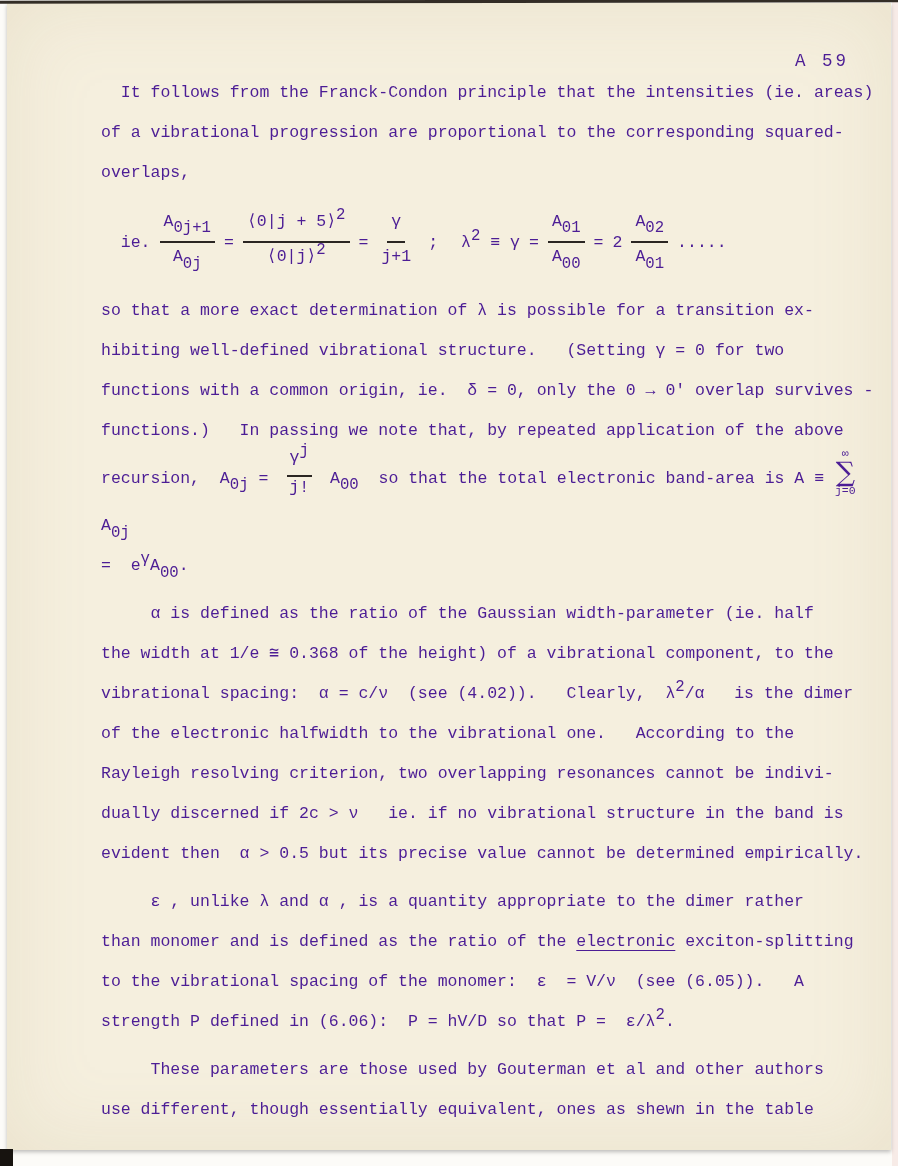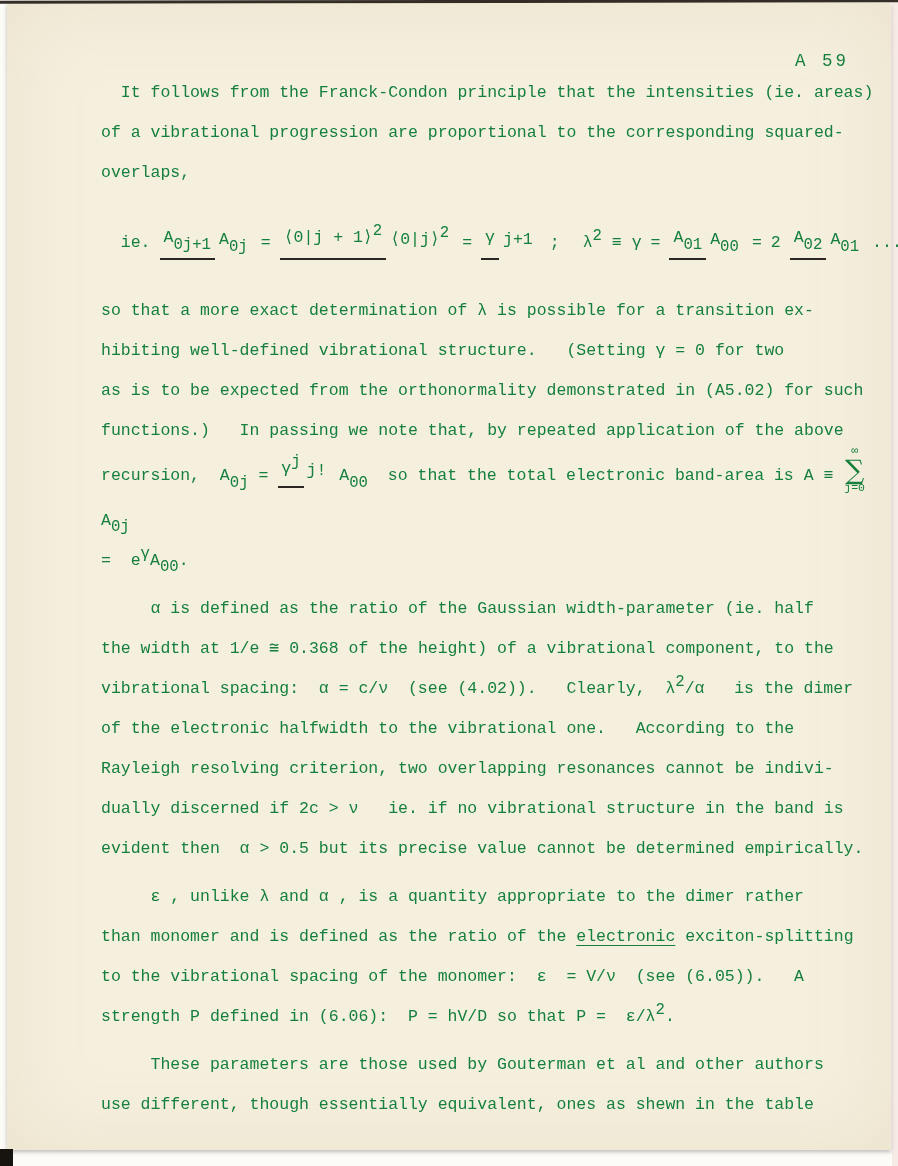--- a/index.html
+++ b/index.html
@@ -22,45 +22,45 @@
   }
   .paper {
     position:absolute; left:7px; top:3px; right:7px; bottom:16px;
     background:#f5efde;
     box-shadow: inset 0 0 80px rgba(190,170,130,0.18), 0 2px 4px rgba(0,0,0,0.25);
     z-index:2;
   }
   .content {
     position:absolute; left:0; top:0; right:0; bottom:0;
     padding:46px 8px 0 94px;
-    color:#15803d; font-size:16.5px;
+    color:#4c1d95; font-size:16.5px;
   }
   .page-label {
     text-align:right; padding-right:34px; font-size:17.5px;
     letter-spacing:3px; line-height:24px; white-space:pre;
   }
   .para { margin:0; }
   .para + .para { margin-top:8px; }
   .line { display:block; line-height:40px; white-space:pre-wrap; }
   .indent1 { padding-left:2ch; }
   .indent2 { padding-left:5ch; }
   .tsub { font-size:0.95em; position:relative; top:0.42em; }
   .tsup { font-size:0.95em; position:relative; top:-0.45em; }
   .u { text-decoration:underline; text-underline-offset:4px; }
   .grp { white-space:pre;text-align:right; }
   
   .equation {
     display:flex; align-items:center; gap:9px;
     padding-left:2ch; margin:8px 0 6px 0;
     line-height:1.3; white-space:pre; height:84px;
   }
-  .frac { display:inline-flex; flex-direction:row; align-items:center; text-align:center; vertical-align:middle;font-family:Liberation Mono, monospace; }
+  .frac { display:inline-flex; flex-direction:column; align-items:center; text-align:center; vertical-align:middle;font-family:Liberation Mono, monospace; }
   .frac .num { display:inline-block; border-bottom:2px solid #2b2622; padding:1px 4px 9px 4px; white-space:pre; }
   .frac .den { display:inline-block; padding:3px 4px 9px 4px; white-space:pre; }
-  .frac.inline { vertical-align:middle; line-height:1.15; margin:0 0; position:relative; top:-2px;align-items:center; }
+  .frac.inline { vertical-align:middle; line-height:1.15; margin:0 8px; position:relative; top:-2px;align-items:center; }
   .frac.inline .num { padding:0 3px 7px 3px; }
   .frac.inline .den { padding:2px 3px 6px 3px; }
   .eq-semi { margin:0 14px 0 4px; }
   .sum {
     display:inline-flex; flex-direction:column; align-items:center;
     vertical-align:middle; line-height:1; margin:0 1px;
     position:relative; top:-6px;
   }
   .sum .sigma { font-size:27px; font-family:"DejaVu Serif",serif; line-height:0.9; }
   .sum .lim { font-size:11.5px; line-height:1.1; }
@@ -82,21 +82,21 @@
       </p>
 
       <div class="equation">
         <span class="grp">ie.</span>
         <span class="frac">
           <span class="num"><span>A</span><span class="tsub">0j+1</span></span>
           <span class="den"><span>A</span><span class="tsub">0j</span></span>
         </span>
         <span class="grp">=</span>
         <span class="frac">
-          <span class="num"><span>⟨0|j + 1⟩</span><span class="tsup">2</span></span>
+          <span class="num"><span>⟨0|j + 5⟩</span><span class="tsup">2</span></span>
           <span class="den"><span>⟨0|j⟩</span><span class="tsup">2</span></span>
         </span>
         <span class="grp">=</span>
         <span class="frac">
           <span class="num">γ</span>
           <span class="den">j+1</span>
         </span>
         <span class="grp eq-semi">;</span>
         <span class="grp"><span>λ</span><span class="tsup">2</span><span> ≡ </span><span>γ</span></span>
         <span class="grp">=</span>
@@ -109,21 +109,21 @@
         <span class="frac">
           <span class="num"><span>A</span><span class="tsub">02</span></span>
           <span class="den"><span>A</span><span class="tsub">01</span></span>
         </span>
         <span class="grp">.....</span>
       </div>
 
       <p class="para">
         <span class="line">so that a more exact determination of λ is possible for a transition ex-</span>
         <span class="line">hibiting well-defined vibrational structure.   (Setting γ = 0 for two</span>
-        <span class="line">as is to be expected from the orthonormality demonstrated in (A5.02) for such</span>
+        <span class="line">functions with a common origin, ie.  δ = 0, only the 0 → 0' overlap survives -</span>
         <span class="line">functions.)   In passing we note that, by repeated application of the above</span>
         <span class="line"><span>recursion,  A</span><span class="tsub">0j</span><span> = </span><span class="frac inline"><span class="num"><span>γ</span><span class="tsup">j</span></span><span class="den">j!</span></span><span> A</span><span class="tsub">00</span><span>  so that the total electronic band-area is A ≡ </span><span class="sum"><span class="lim">∞</span><span class="sigma">∑</span><span class="lim">j=0</span></span><span>A</span><span class="tsub">0j</span></span>
         <span class="line"><span>=  e</span><span class="tsup">γ</span><span>A</span><span class="tsub">00</span><span>.</span></span>
       </p>
 
       <p class="para">
         <span class="line indent2">α is defined as the ratio of the Gaussian width-parameter (ie. half</span>
         <span class="line">the width at 1/e ≅ 0.368 of the height) of a vibrational component, to the</span>
         <span class="line"><span>vibrational spacing:  α = c/ν  (see (4.02)).   Clearly,  λ</span><span class="tsup">2</span><span>/α   is the dimer</span></span>
         <span class="line">of the electronic halfwidth to the vibrational one.   According to the</span>

